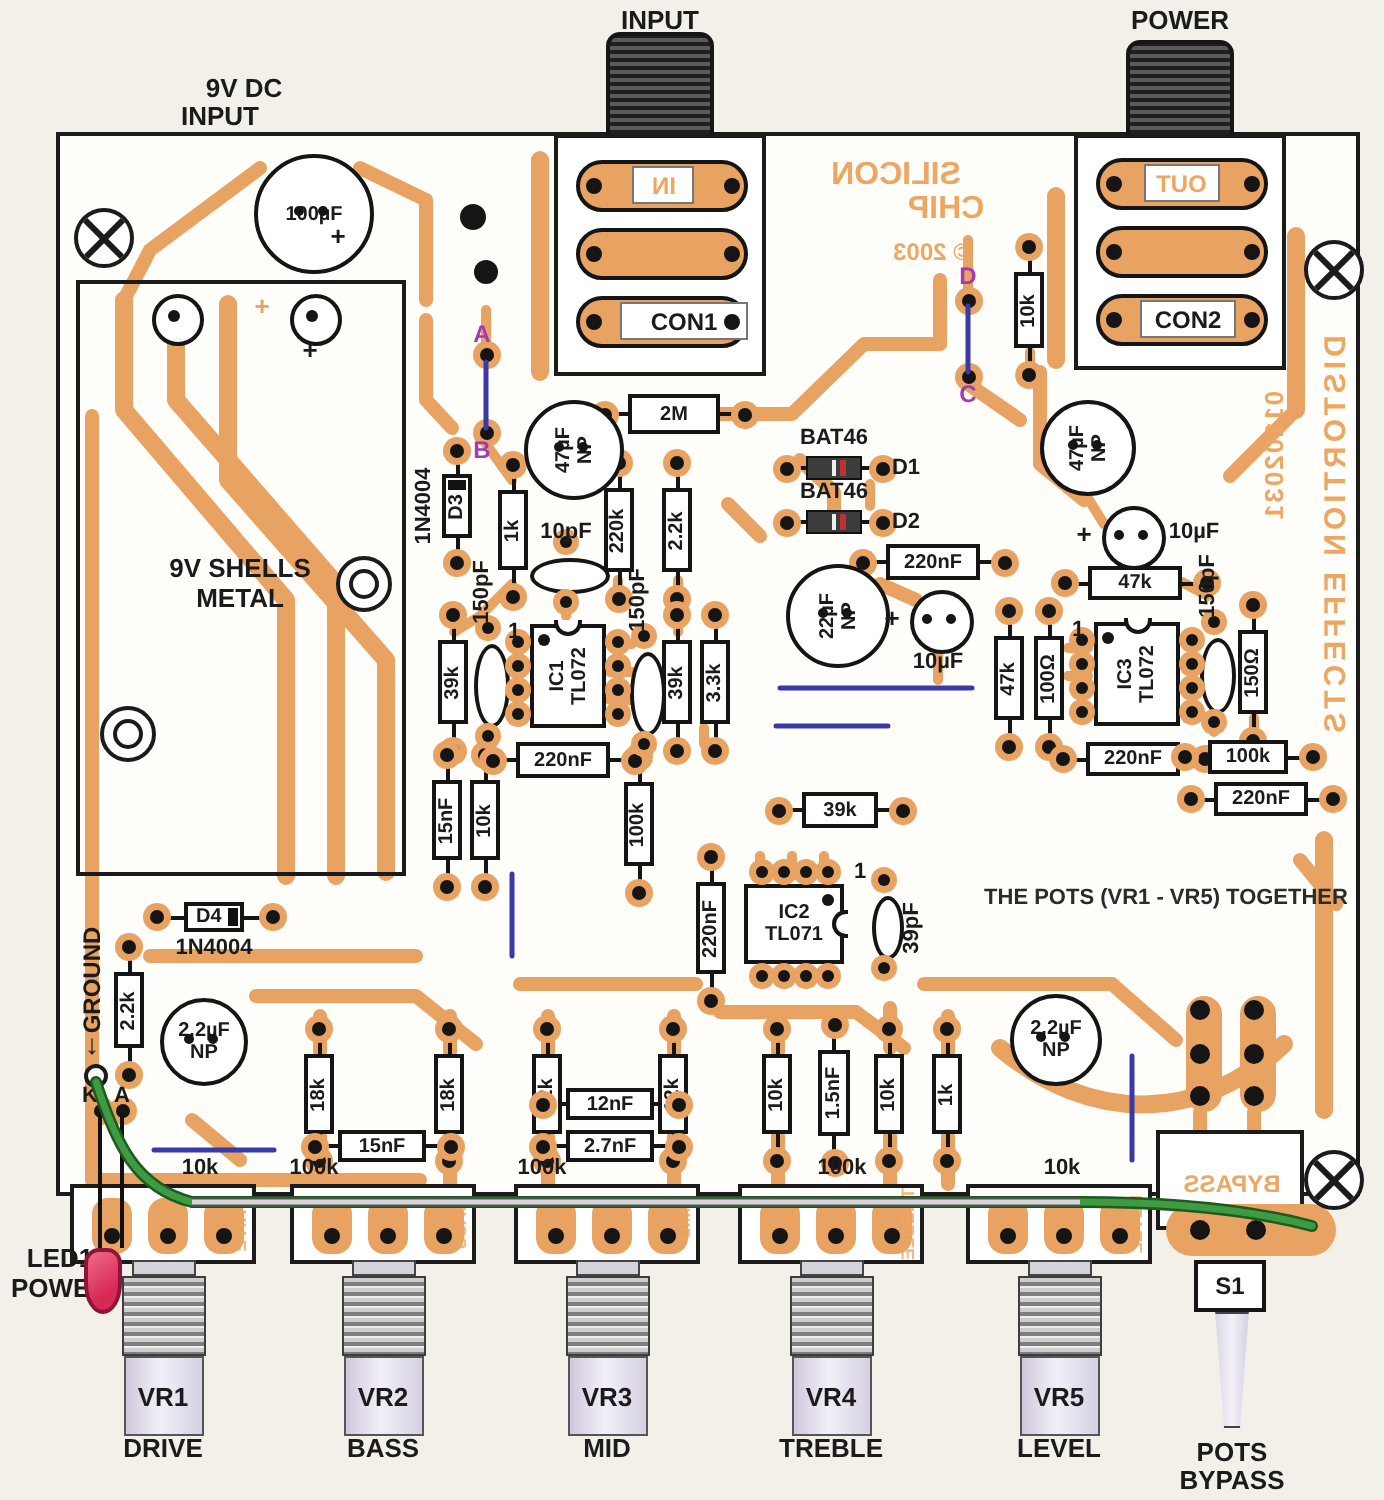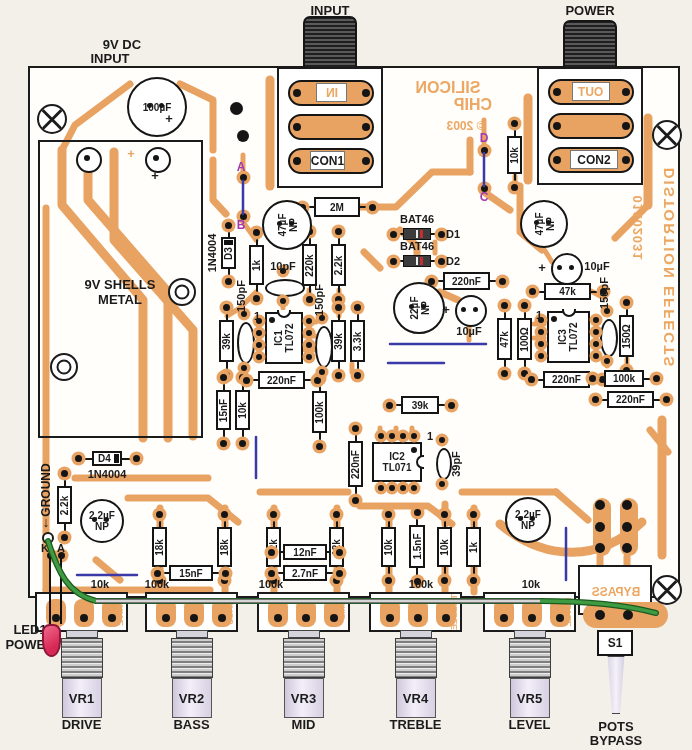--- a/index.html
+++ b/index.html
@@ -155,21 +155,21 @@
     <div class="pill" style="left:9px;top:79px;width:86px;height:26px;"></div>
     <div class="pdot" style="left:14px;top:20px;width:8px;height:8px;"></div>
     <div class="pdot" style="left:83px;top:20px;width:8px;height:8px;"></div>
     <div class="pdot" style="left:14px;top:54px;width:8px;height:8px;"></div>
     <div class="pdot" style="left:83px;top:54px;width:8px;height:8px;"></div>
     <div class="pdot" style="left:14px;top:88px;width:8px;height:8px;"></div>
     <div class="pdot" style="left:83px;top:88px;width:8px;height:8px;"></div>
     <div class="wbox" style="left:37px;top:14px;width:31px;height:19px;font-size:12px;">
       <span class="mir" style="position:static;transform:scaleX(-1);">IN</span>
       </div>
-    <div class="wbox" style="left:31px;top:82px;width:35px;height:19px;font-size:12px;">CON1</div>
+    <div class="wbox" style="left:31px;top:82px;width:64px;height:19px;font-size:12px;">CON1</div>
   </div>
 
   <div class="shaft" style="left:563px;top:20px;width:54px;height:49px;"></div>
   <div class="jack" style="left:537px;top:67px;width:106px;height:118px;">
     <div class="pill" style="left:9px;top:10px;width:86px;height:26px;"></div>
     <div class="pill" style="left:9px;top:44px;width:86px;height:26px;"></div>
     <div class="pill" style="left:9px;top:78px;width:86px;height:26px;"></div>
     <div class="pdot" style="left:14px;top:19px;width:8px;height:8px;"></div>
     <div class="pdot" style="left:83px;top:19px;width:8px;height:8px;"></div>
     <div class="pdot" style="left:14px;top:53px;width:8px;height:8px;"></div>
@@ -182,20 +182,21 @@
     <div class="wbox" style="left:31px;top:81px;width:48px;height:19px;font-size:12px;">CON2</div>
   </div>
 
 
   <div class="txt mir" style="left:448px;top:88px;font-size:16px;">SILICON</div>
   <div class="txt mir" style="left:473px;top:105px;font-size:16px;">CHIP</div>
   <div class="txt mir" style="left:466px;top:126px;font-size:12px;">© 2003</div>
   <div class="txt mirv" style="left:668px;top:268px;font-size:15px;letter-spacing:2px;">DISTORTION EFFECTS</div>
   <div class="txt mirv" style="left:637px;top:228px;font-size:13px;letter-spacing:1px;">01102031</div>
 
+  <div class="note" style="top:443px;">THE POTS (VR1 - VR5) TOGETHER</div>
 
   <div class="txt grot" style="left:46px;top:490px;">GROUND</div>
 
   <div class="abs" style="left:578px;top:565px;width:74px;height:50px;background:#fff;border:2px solid #1b1b1b;z-index:2;"></div>
   <div class="txt mir" style="left:616px;top:592px;font-size:12px;z-index:3;">BYPASS</div>
   <div class="abs" style="left:593px;top:498px;width:18px;height:58px;background:#e8a262;border-radius:9px;z-index:2;"></div>
   <div class="abs" style="left:620px;top:498px;width:18px;height:58px;background:#e8a262;border-radius:9px;z-index:2;"></div>
   <div class="abs" style="left:583px;top:602px;width:85px;height:26px;background:#e8a262;border-radius:13px;z-index:3;"></div>
 
   <div id="dyn">

